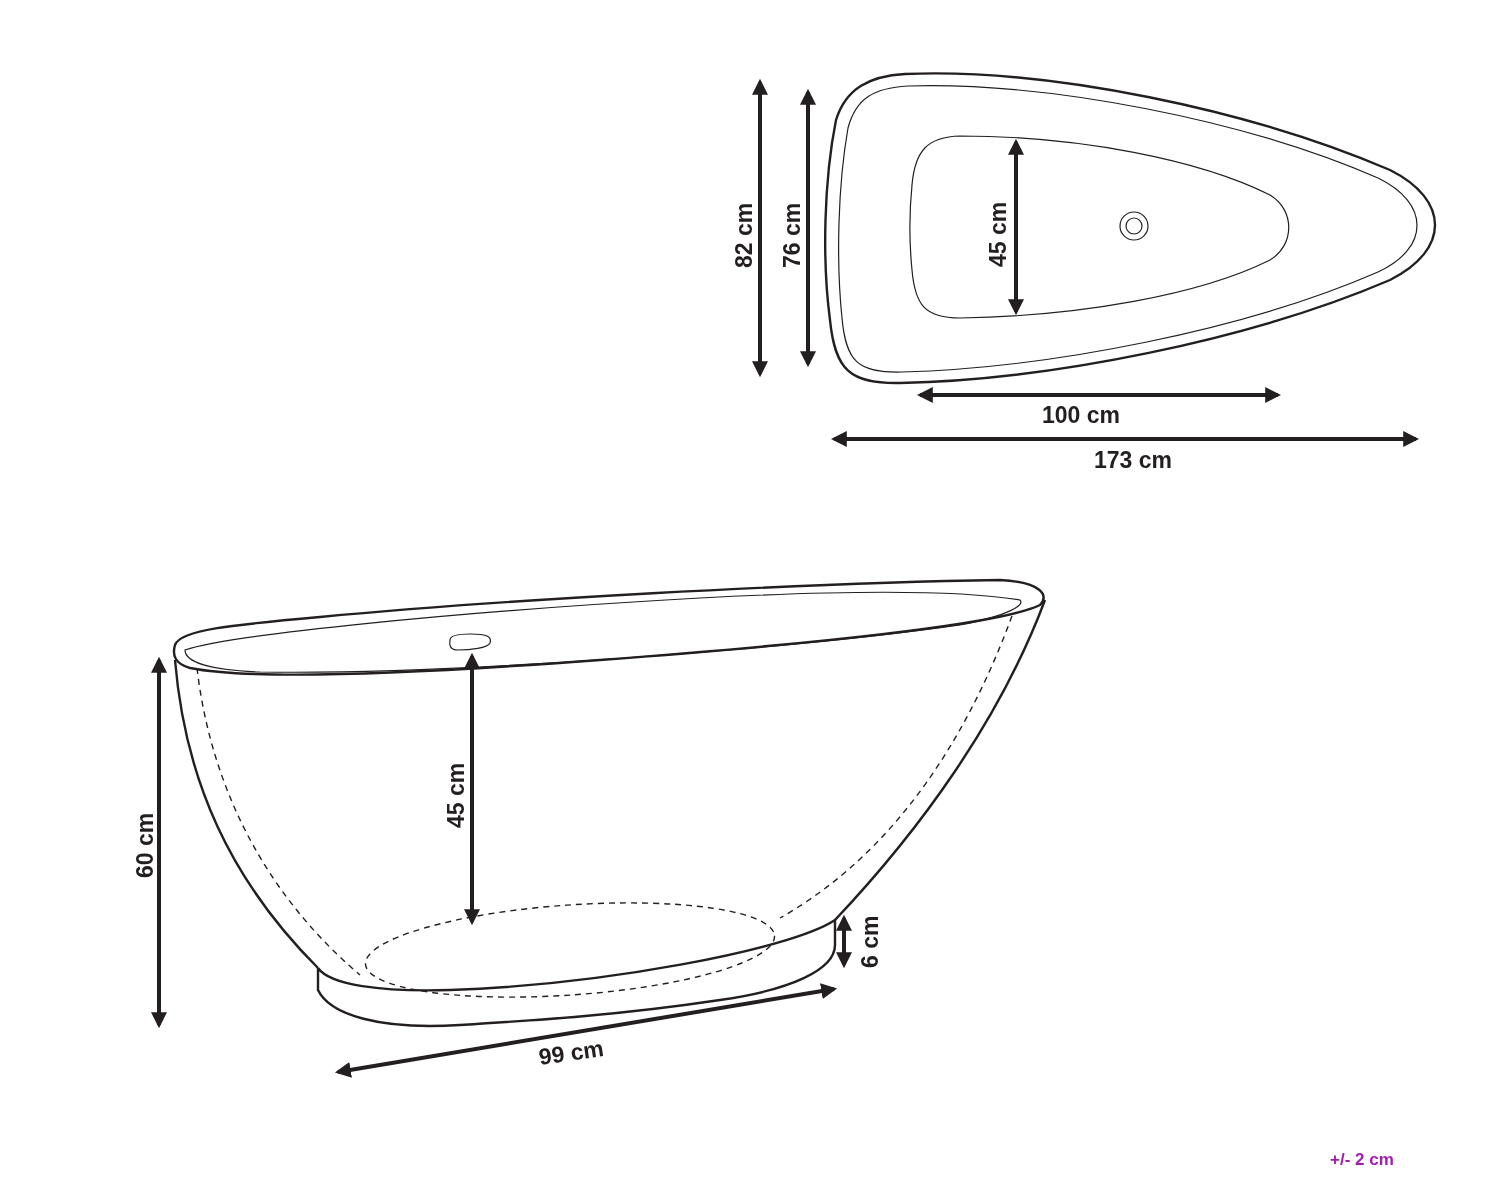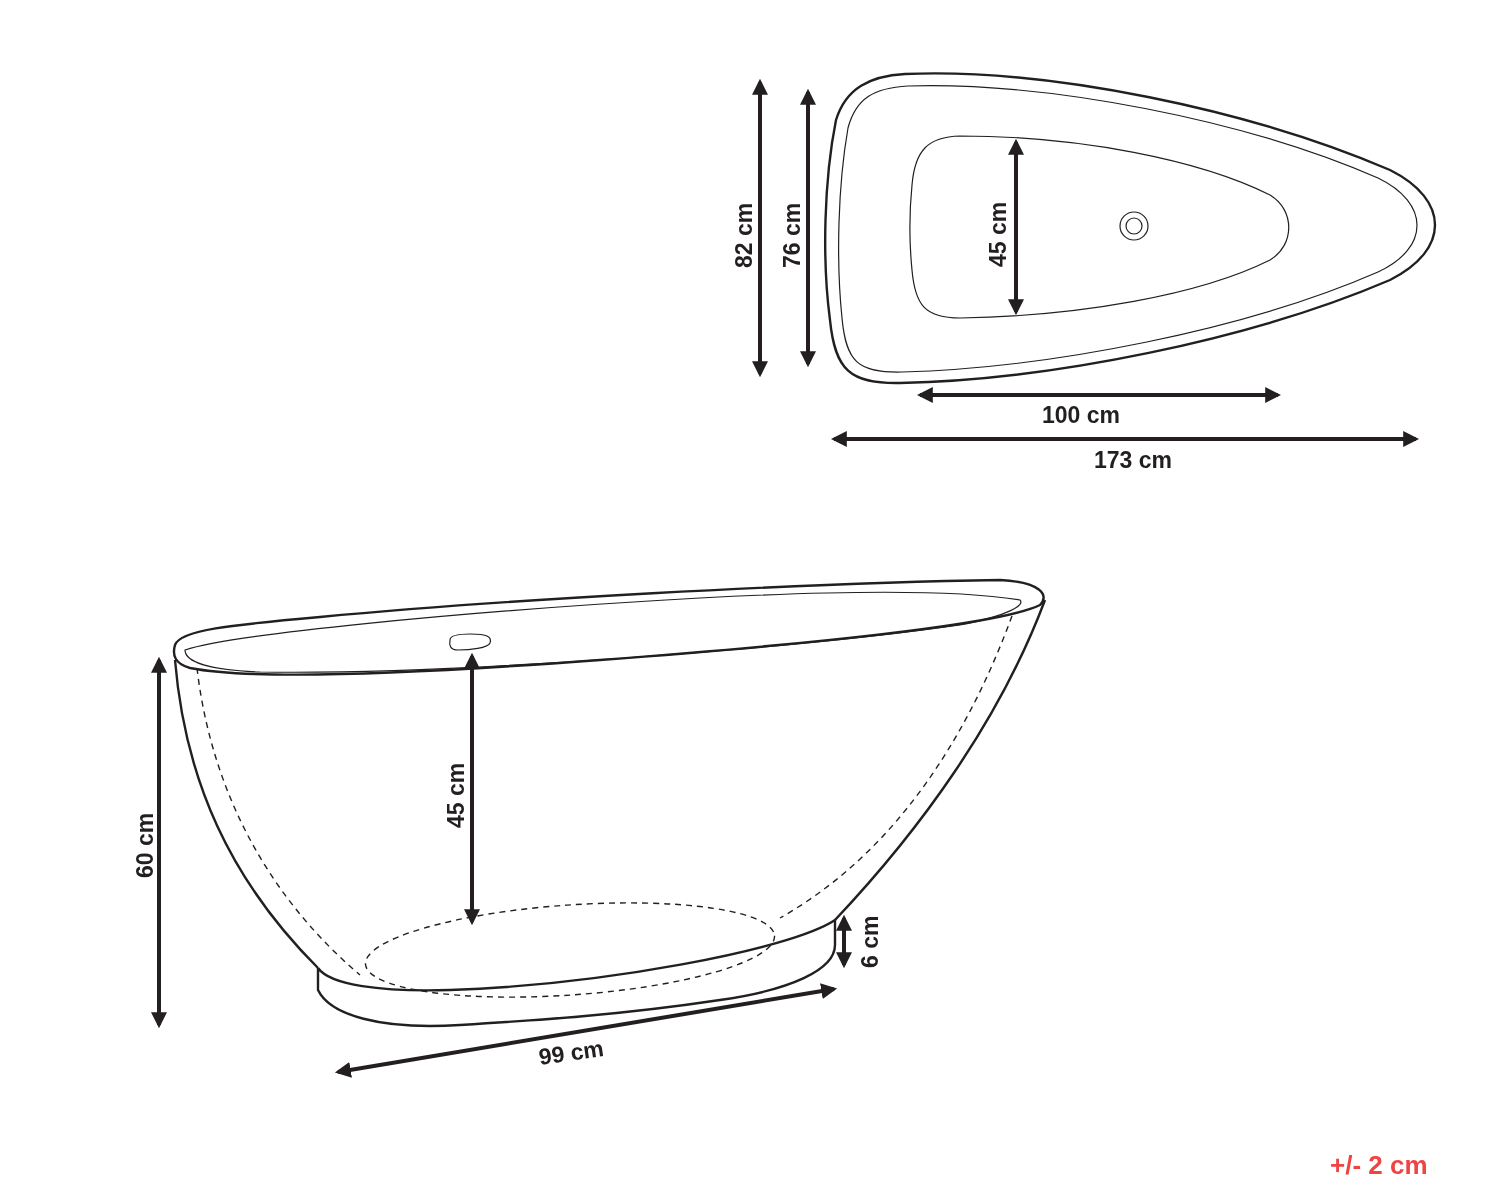--- a/index.html
+++ b/index.html
@@ -3,21 +3,21 @@
 <meta charset="utf-8">
 <style>
   html, body { margin: 0; padding: 0; background: #ffffff; }
   body { width: 1500px; height: 1200px; position: relative; overflow: hidden; font-family: "Liberation Sans", sans-serif; }
   svg { position: absolute; left: 0; top: 0; }
   .lbl { font-family: "Liberation Sans", sans-serif; font-weight: bold; font-size: 23px; fill: #231f20; }
   .outline { fill: none; stroke: #231f20; stroke-width: 2.4; }
   .thin { fill: none; stroke: #231f20; stroke-width: 1.2; }
   .dash { fill: none; stroke: #231f20; stroke-width: 1.4; stroke-dasharray: 6 5; }
   .dim { stroke: #231f20; stroke-width: 4; fill: none; }
-  .tol { position: absolute; left: 1330px; top: 1150px; font-weight: bold; font-size: 26px; color: #ef4444; }
+  .tol { position: absolute; left: 1330px; top: 1150px; font-weight: bold; font-size: 17px; color: #a21caf; }
 </style>
 </head>
 <body>
 
 <svg width="1500" height="1200" viewBox="0 0 1500 1200">
   <defs>
     <marker id="ah" viewBox="0 0 10 10" refX="8" refY="5" markerWidth="4" markerHeight="4" orient="auto-start-reverse">
       <path d="M0,0 L10,5 L0,10 z" fill="#231f20"></path>
     </marker>
   </defs>

